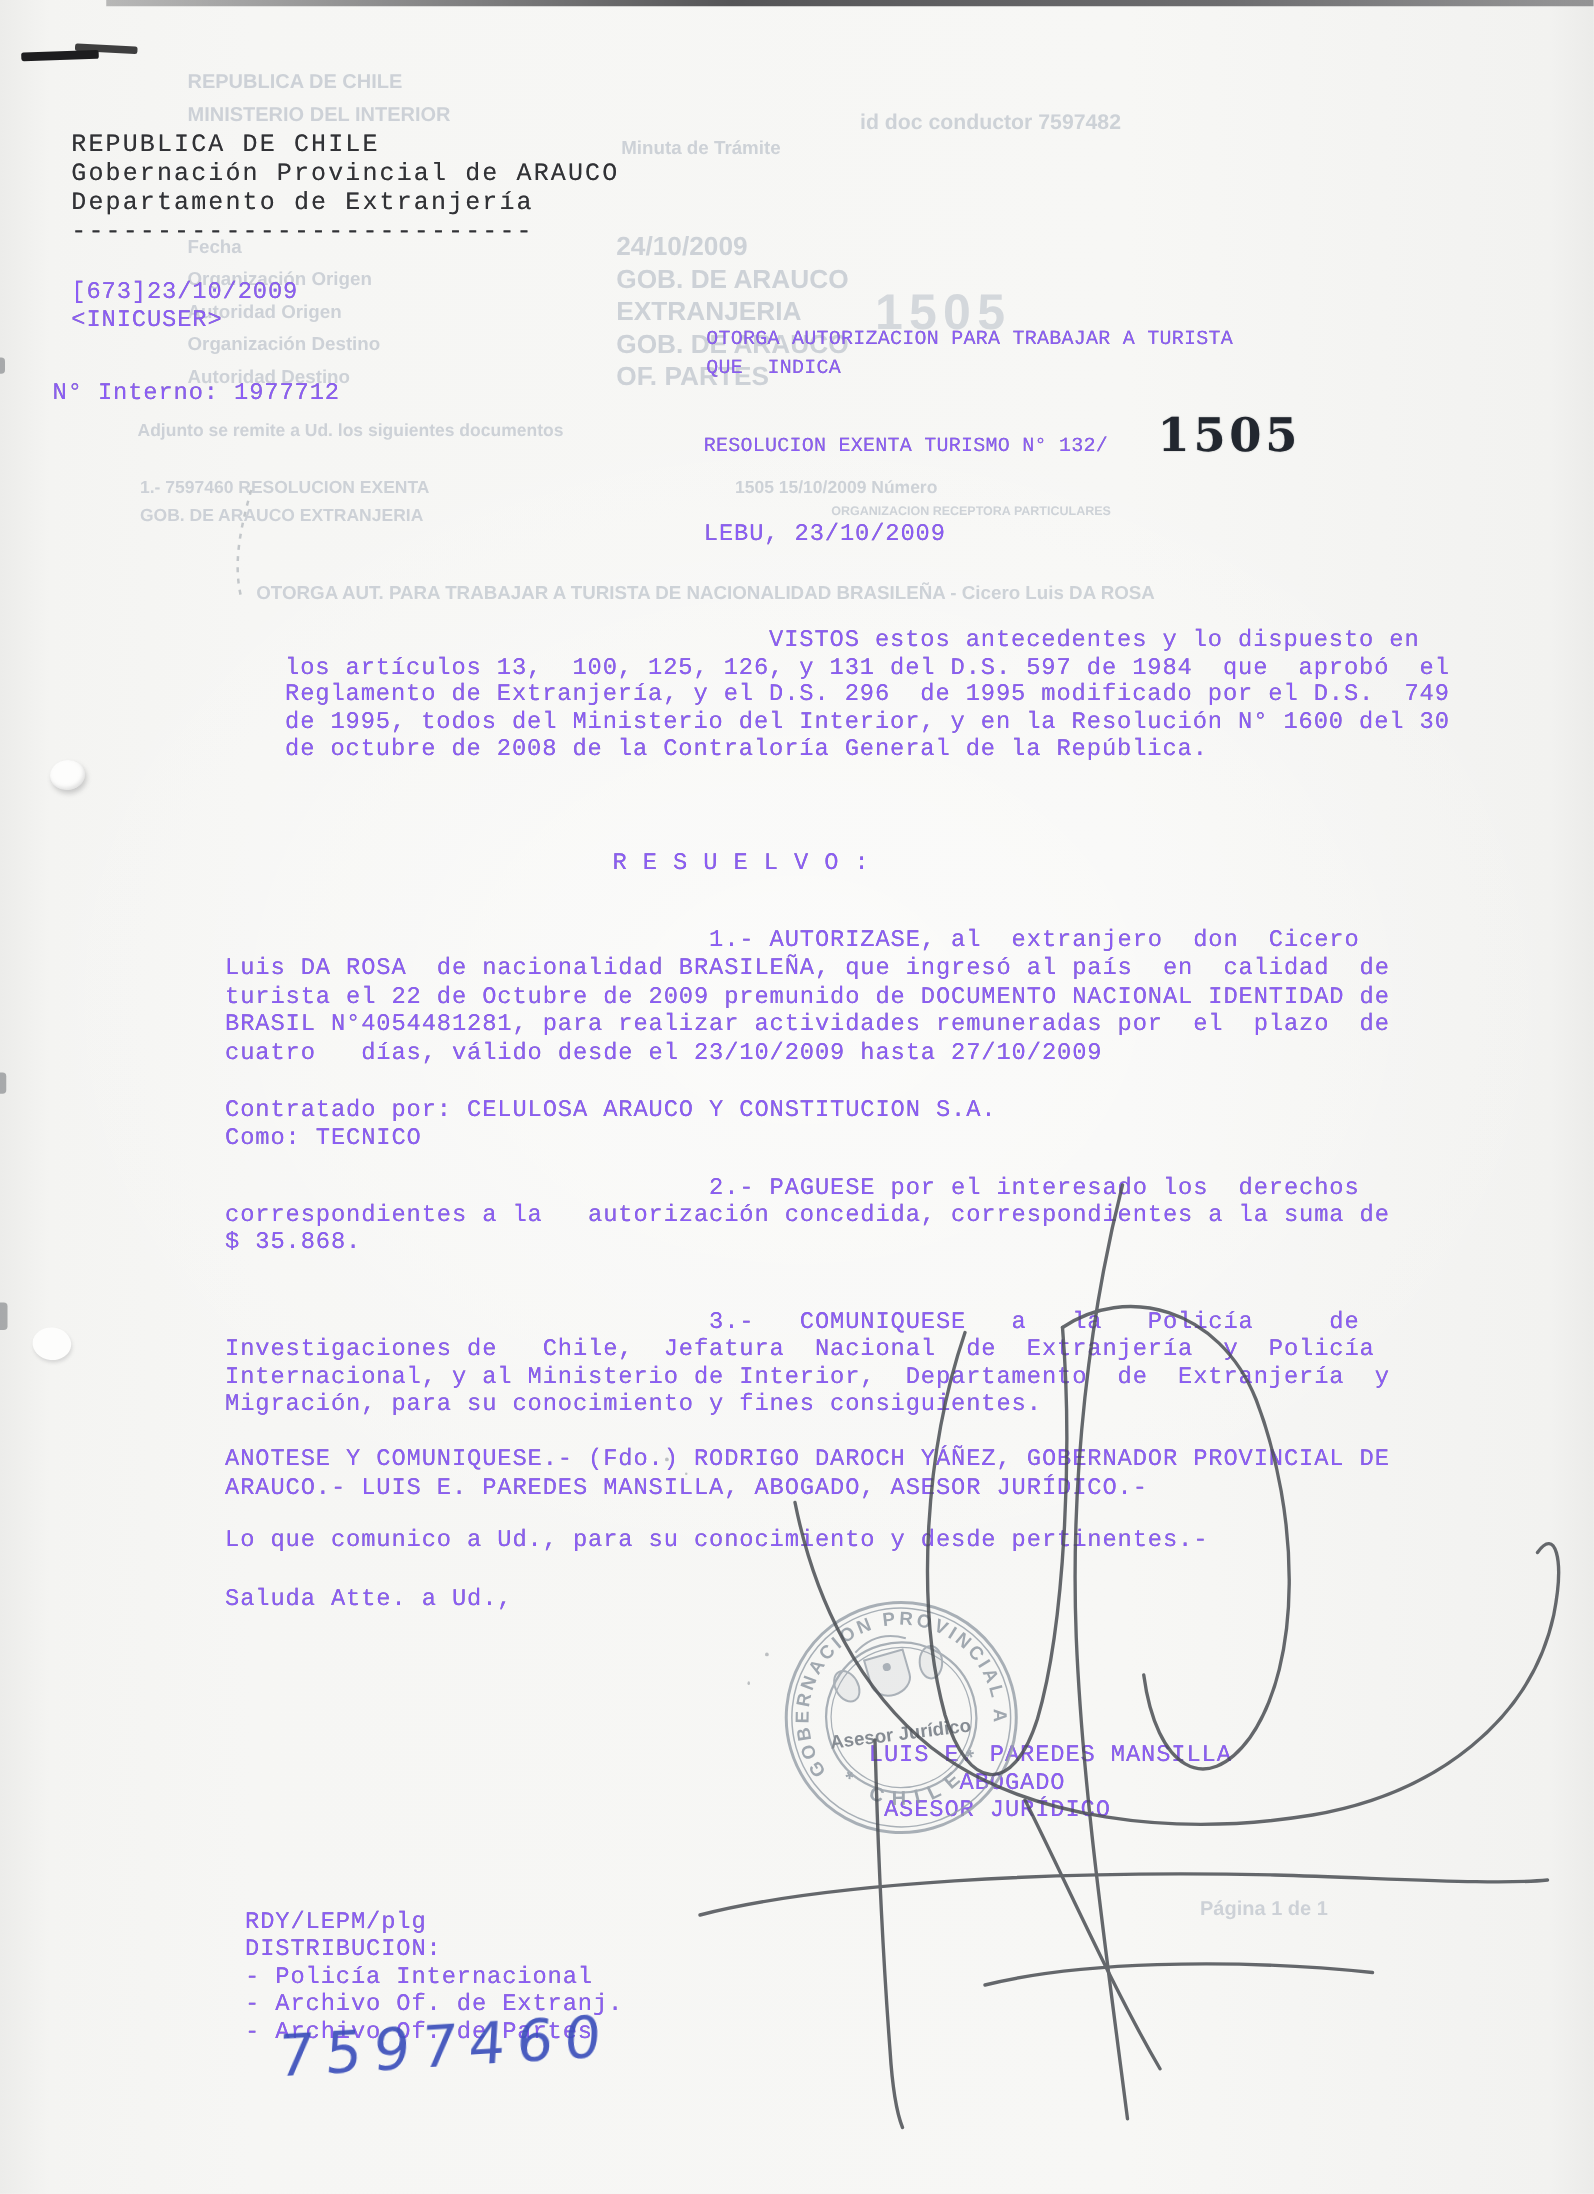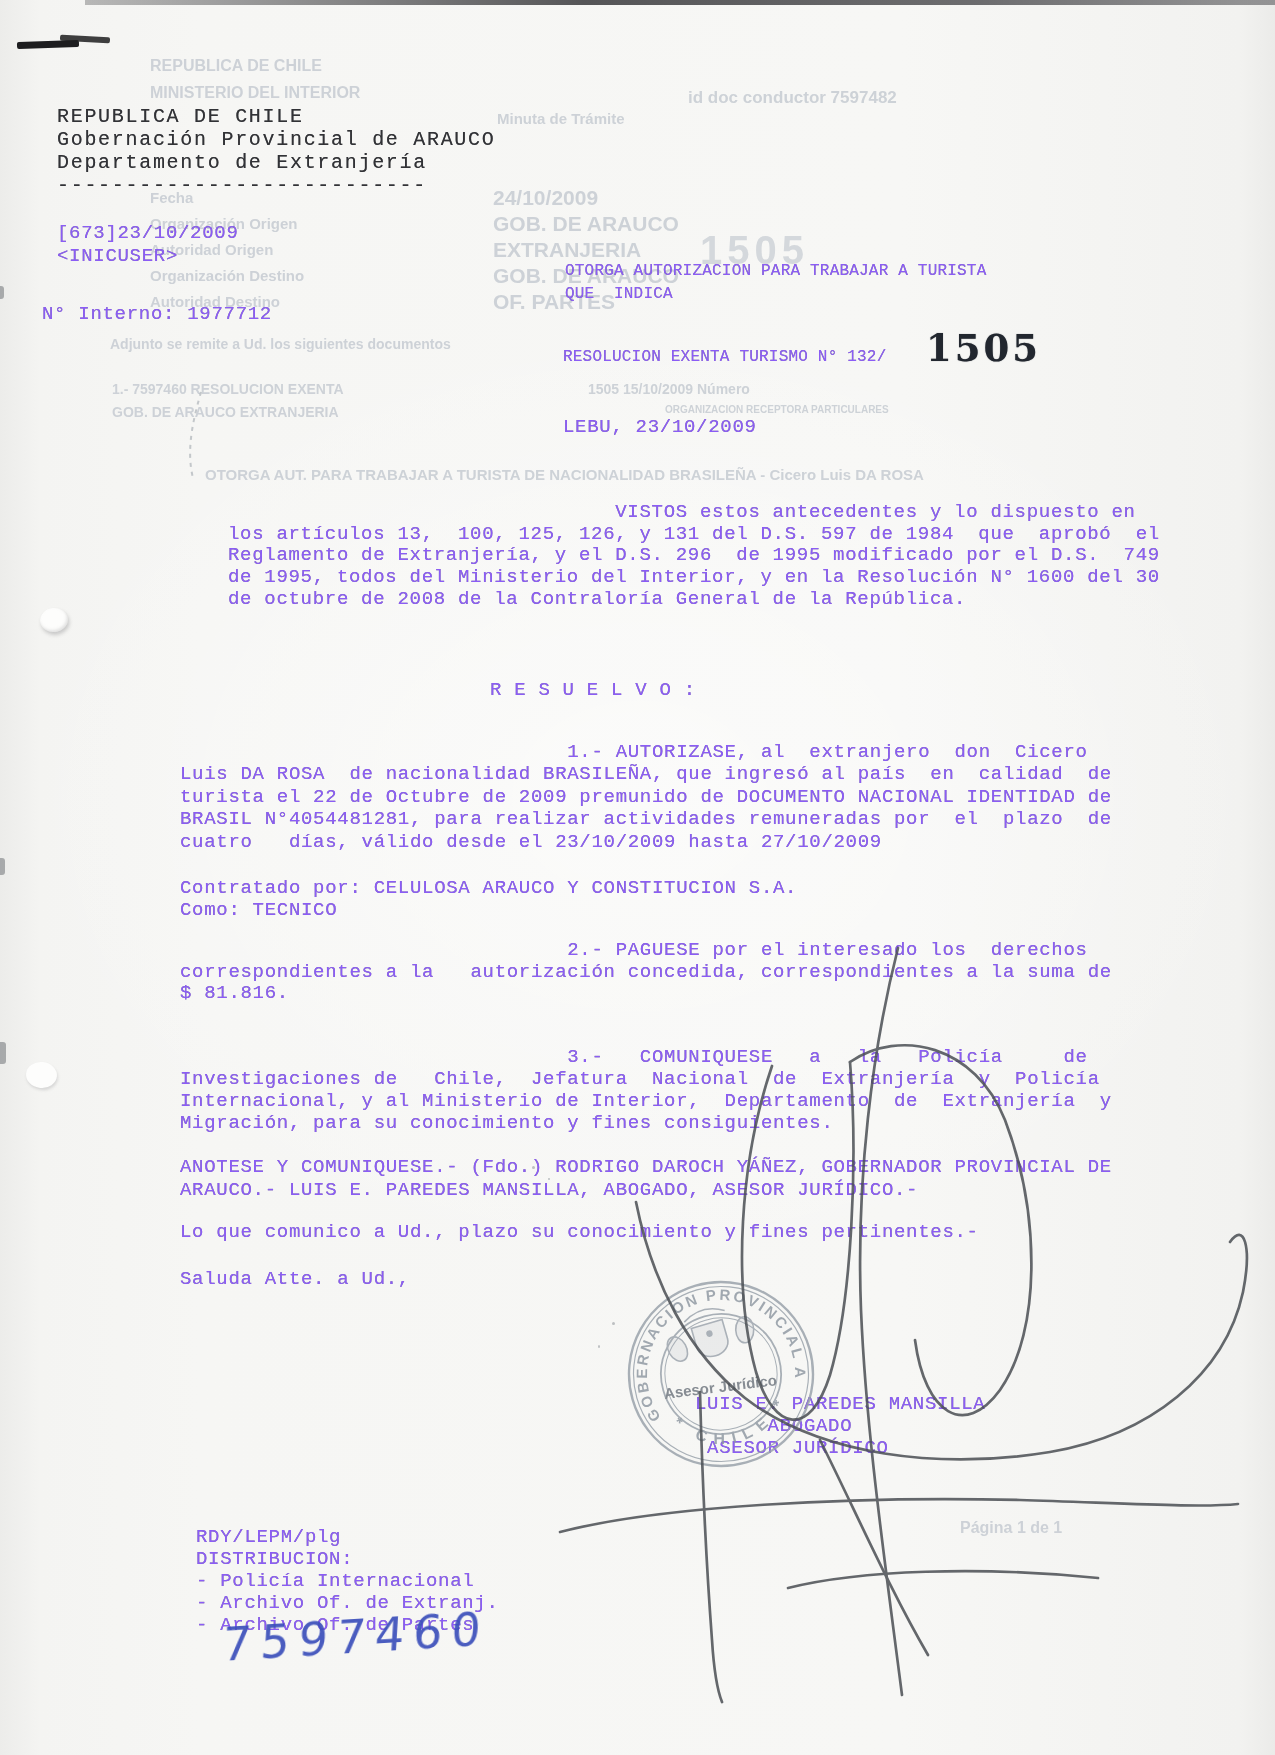--- a/index.html
+++ b/index.html
@@ -103,28 +103,28 @@
 <span class="abs tw" style="left:490px;top:679px;">R E S U E L V O :</span>
 <pre class="abs tw" style="left:180px;top:741px;line-height:22.4px;">                                1.- AUTORIZASE, al  extranjero  don  Cicero
 Luis DA ROSA  de nacionalidad BRASILEÑA, que ingresó al país  en  calidad  de
 turista el 22 de Octubre de 2009 premunido de DOCUMENTO NACIONAL IDENTIDAD de
 BRASIL N°4054481281, para realizar actividades remuneradas por  el  plazo  de
 cuatro   días, válido desde el 23/10/2009 hasta 27/10/2009</pre>
 <pre class="abs tw" style="left:180px;top:877px;line-height:22.4px;">Contratado por: CELULOSA ARAUCO Y CONSTITUCION S.A.
 Como: TECNICO</pre>
 <pre class="abs tw" style="left:180px;top:940px;line-height:21.6px;">                                2.- PAGUESE por el interesado los  derechos
 correspondientes a la   autorización concedida, correspondientes a la suma de
-$ 81.816.</pre>
+$ 35.868.</pre>
 <pre class="abs tw" style="left:180px;top:1046px;line-height:22px;">                                3.-   COMUNIQUESE   a   la   Policía     de
 Investigaciones de   Chile,  Jefatura  Nacional  de  Extranjería  y  Policía
 Internacional, y al Ministerio de Interior,  Departamento  de  Extranjería  y
 Migración, para su conocimiento y fines consiguientes.</pre>
 <pre class="abs tw" style="left:180px;top:1156px;line-height:23.4px;">ANOTESE Y COMUNIQUESE.- (Fdo.) RODRIGO DAROCH YÁÑEZ, GOBERNADOR PROVINCIAL DE
 ARAUCO.- LUIS E. PAREDES MANSILLA, ABOGADO, ASESOR JURÍDICO.-</pre>
-<span class="abs tw" style="left:180px;top:1221px;">Lo que comunico a Ud., plazo su conocimiento y fines pertinentes.-</span>
+<span class="abs tw" style="left:180px;top:1221px;">Lo que comunico a Ud., para su conocimiento y desde pertinentes.-</span>
 <span class="abs tw" style="left:180px;top:1268px;">Saluda Atte. a Ud.,</span>
 <pre class="abs tw" style="left:695px;top:1394px;line-height:21.8px;">LUIS E. PAREDES MANSILLA
       ABOGADO
  ASESOR JURÍDICO</pre>
 <pre class="abs tw" style="left:196px;top:1526px;line-height:22px;">RDY/LEPM/plg
 DISTRIBUCION:
 - Policía Internacional
 - Archivo Of. de Extranj.
 - Archivo Of. de Partes</pre>
 <span class="abs handwritten" style="left:224px;top:1618px;">7597460</span>

